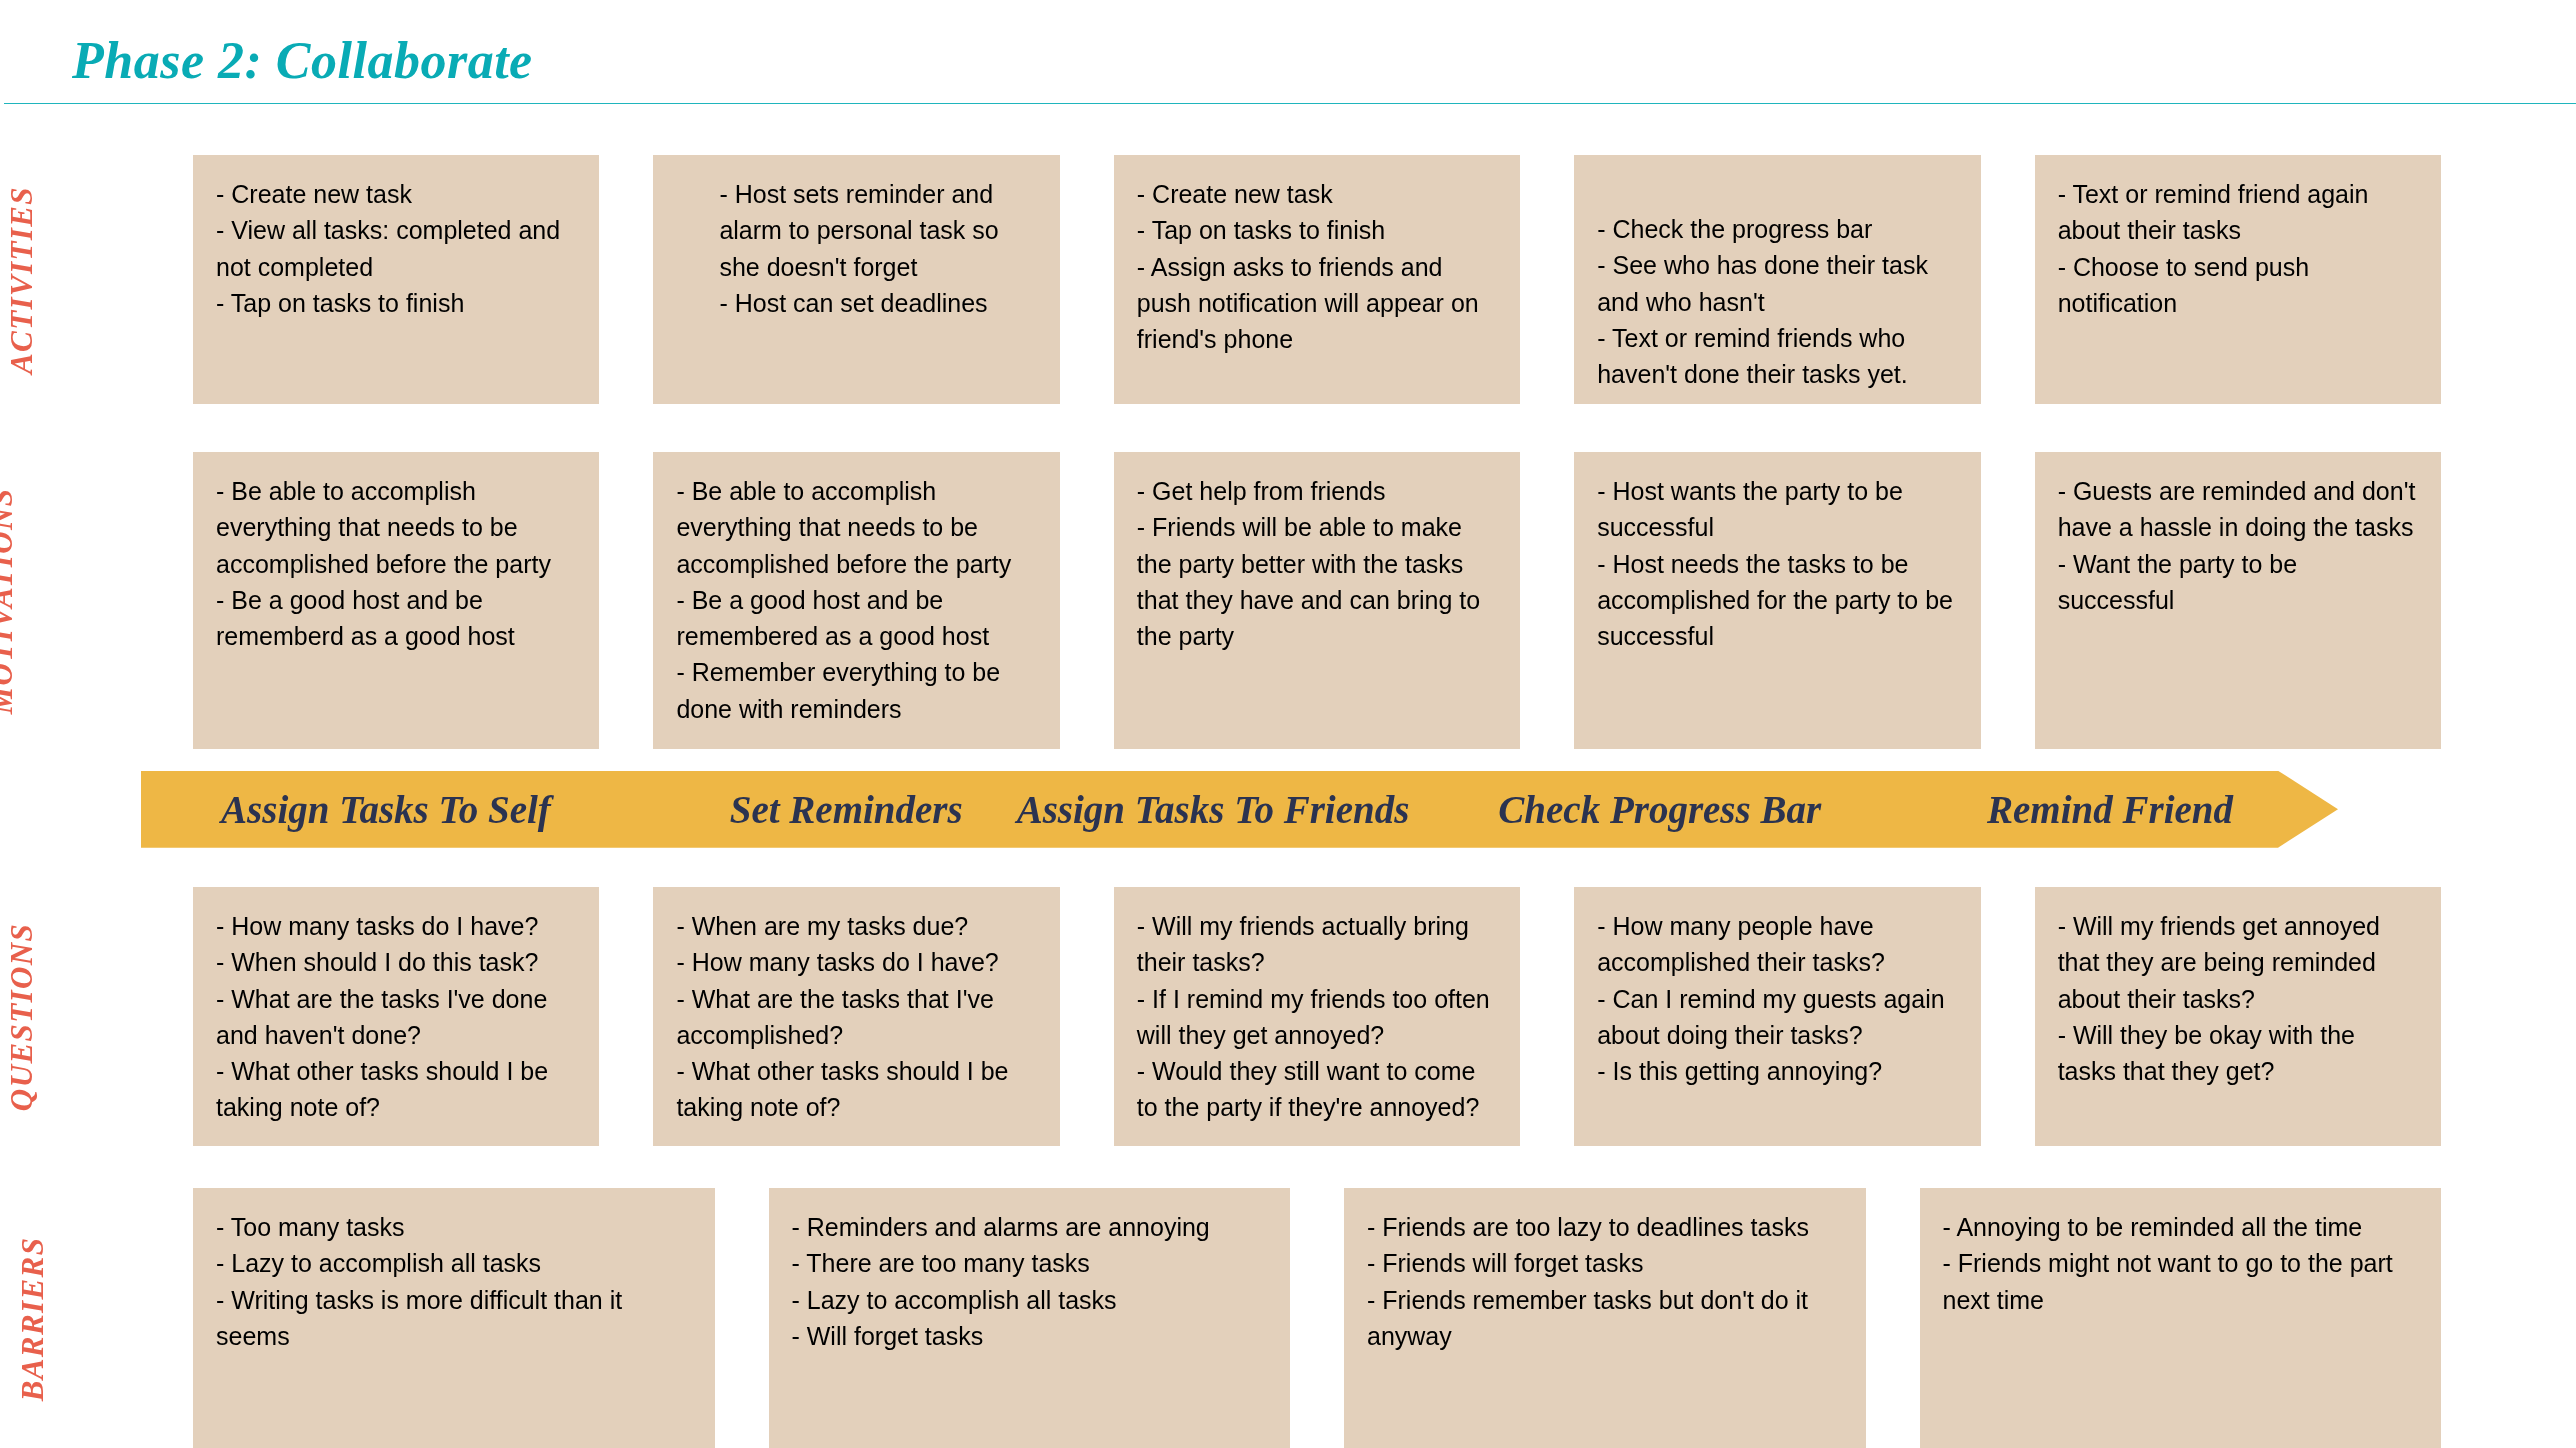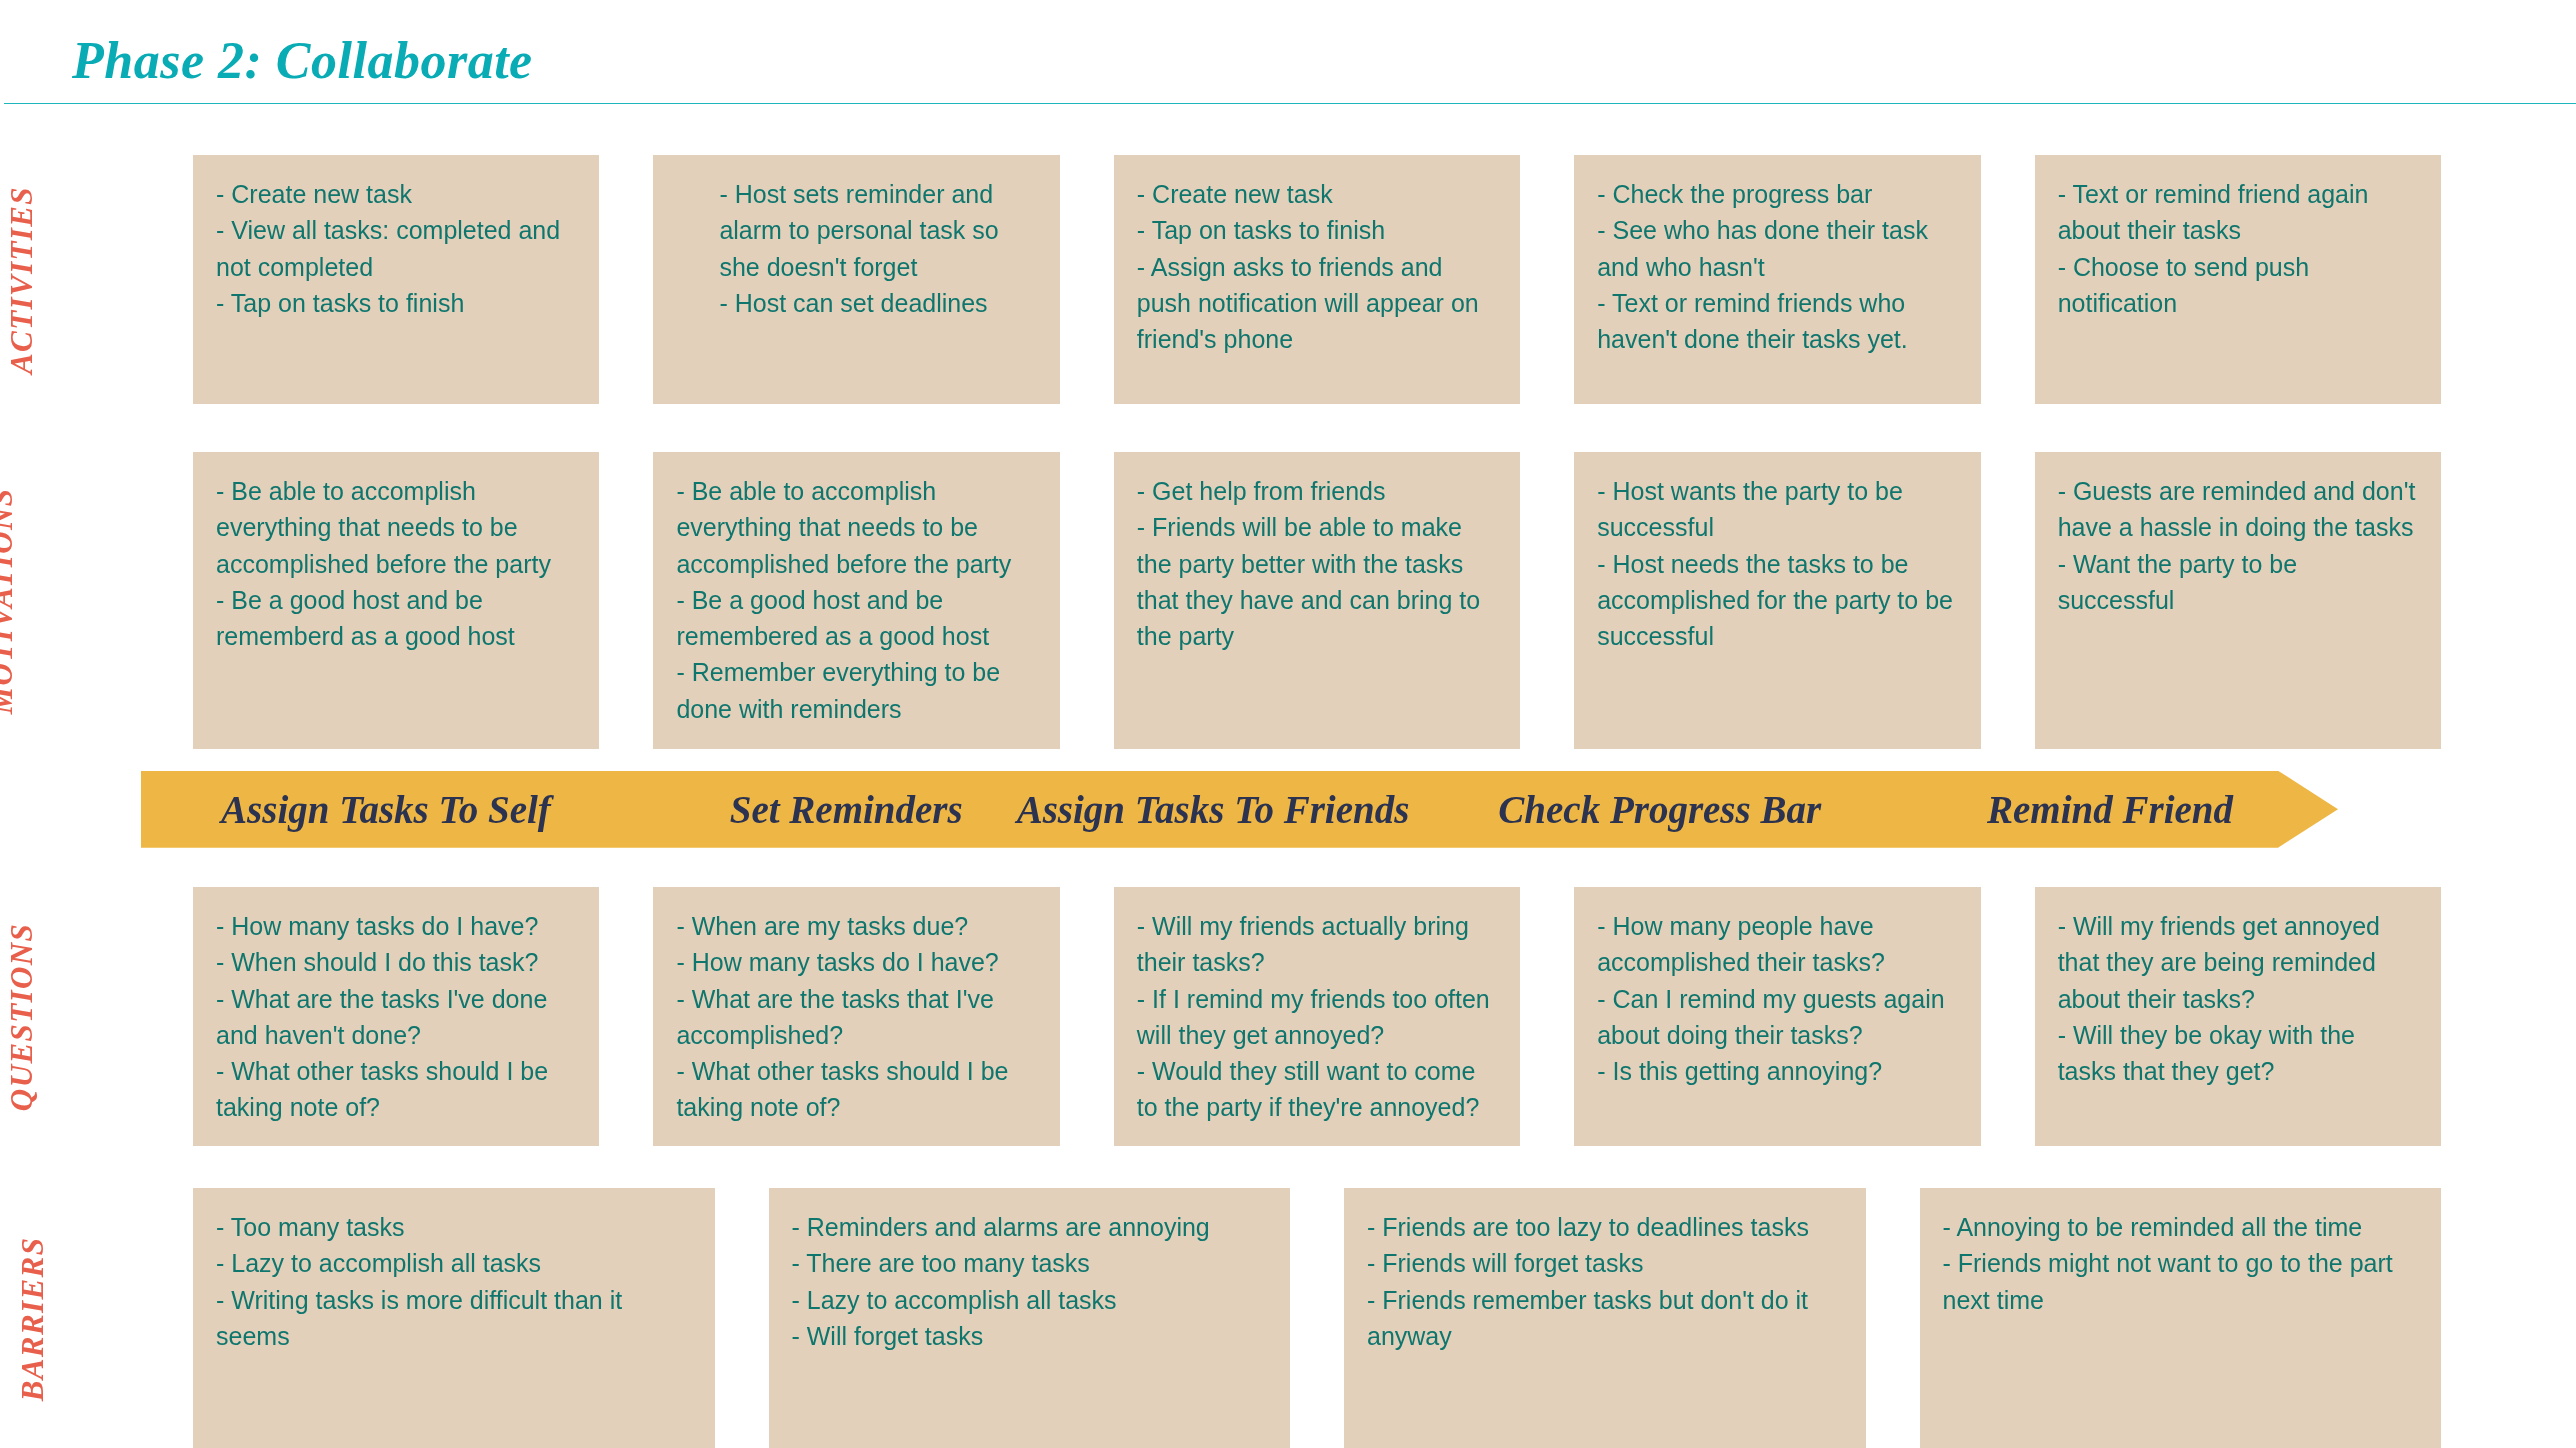--- a/index.html
+++ b/index.html
@@ -88,21 +88,21 @@
     right: 135px;
     height: 100%;
     display: flex;
     gap: 54px;
   }
   .card {
     flex: 1 1 0;
     background: #e3d0bb;
     box-sizing: border-box;
     padding: 21px 23px 17.4px 23px;
-    color: #0f766e;
+    color: #000000;
     font-size: 25px;
     line-height: 1.45;
   }
   .card p {
     margin: 0;
   }
 
   
   .arrow-band {
     position: absolute;
@@ -160,21 +160,21 @@
       <div class="card">
           <p style="white-space: pre-line; margin-left: 43px;">- Host sets reminder and alarm to personal task so she doesn't forget
 - Host can set deadlines</p>
         </div>
       <div class="card">
           <p style="white-space: pre-line;">- Create new task
 - Tap on tasks to finish
 - Assign asks to friends and push notification will appear on friend's phone</p>
         </div>
       <div class="card">
-          <p style="white-space: pre-line;">- Check the progress bar
+          <p style="white-space: pre-line; margin-top: 35px;">- Check the progress bar
 - See who has done their task and who hasn't
 - Text or remind friends who haven't done their tasks yet.</p>
         </div>
       <div class="card">
           <p style="white-space: pre-line;">- Text or remind friend again about their tasks
 - Choose to send push notification</p>
         </div>
     </div>
   </div>
 

